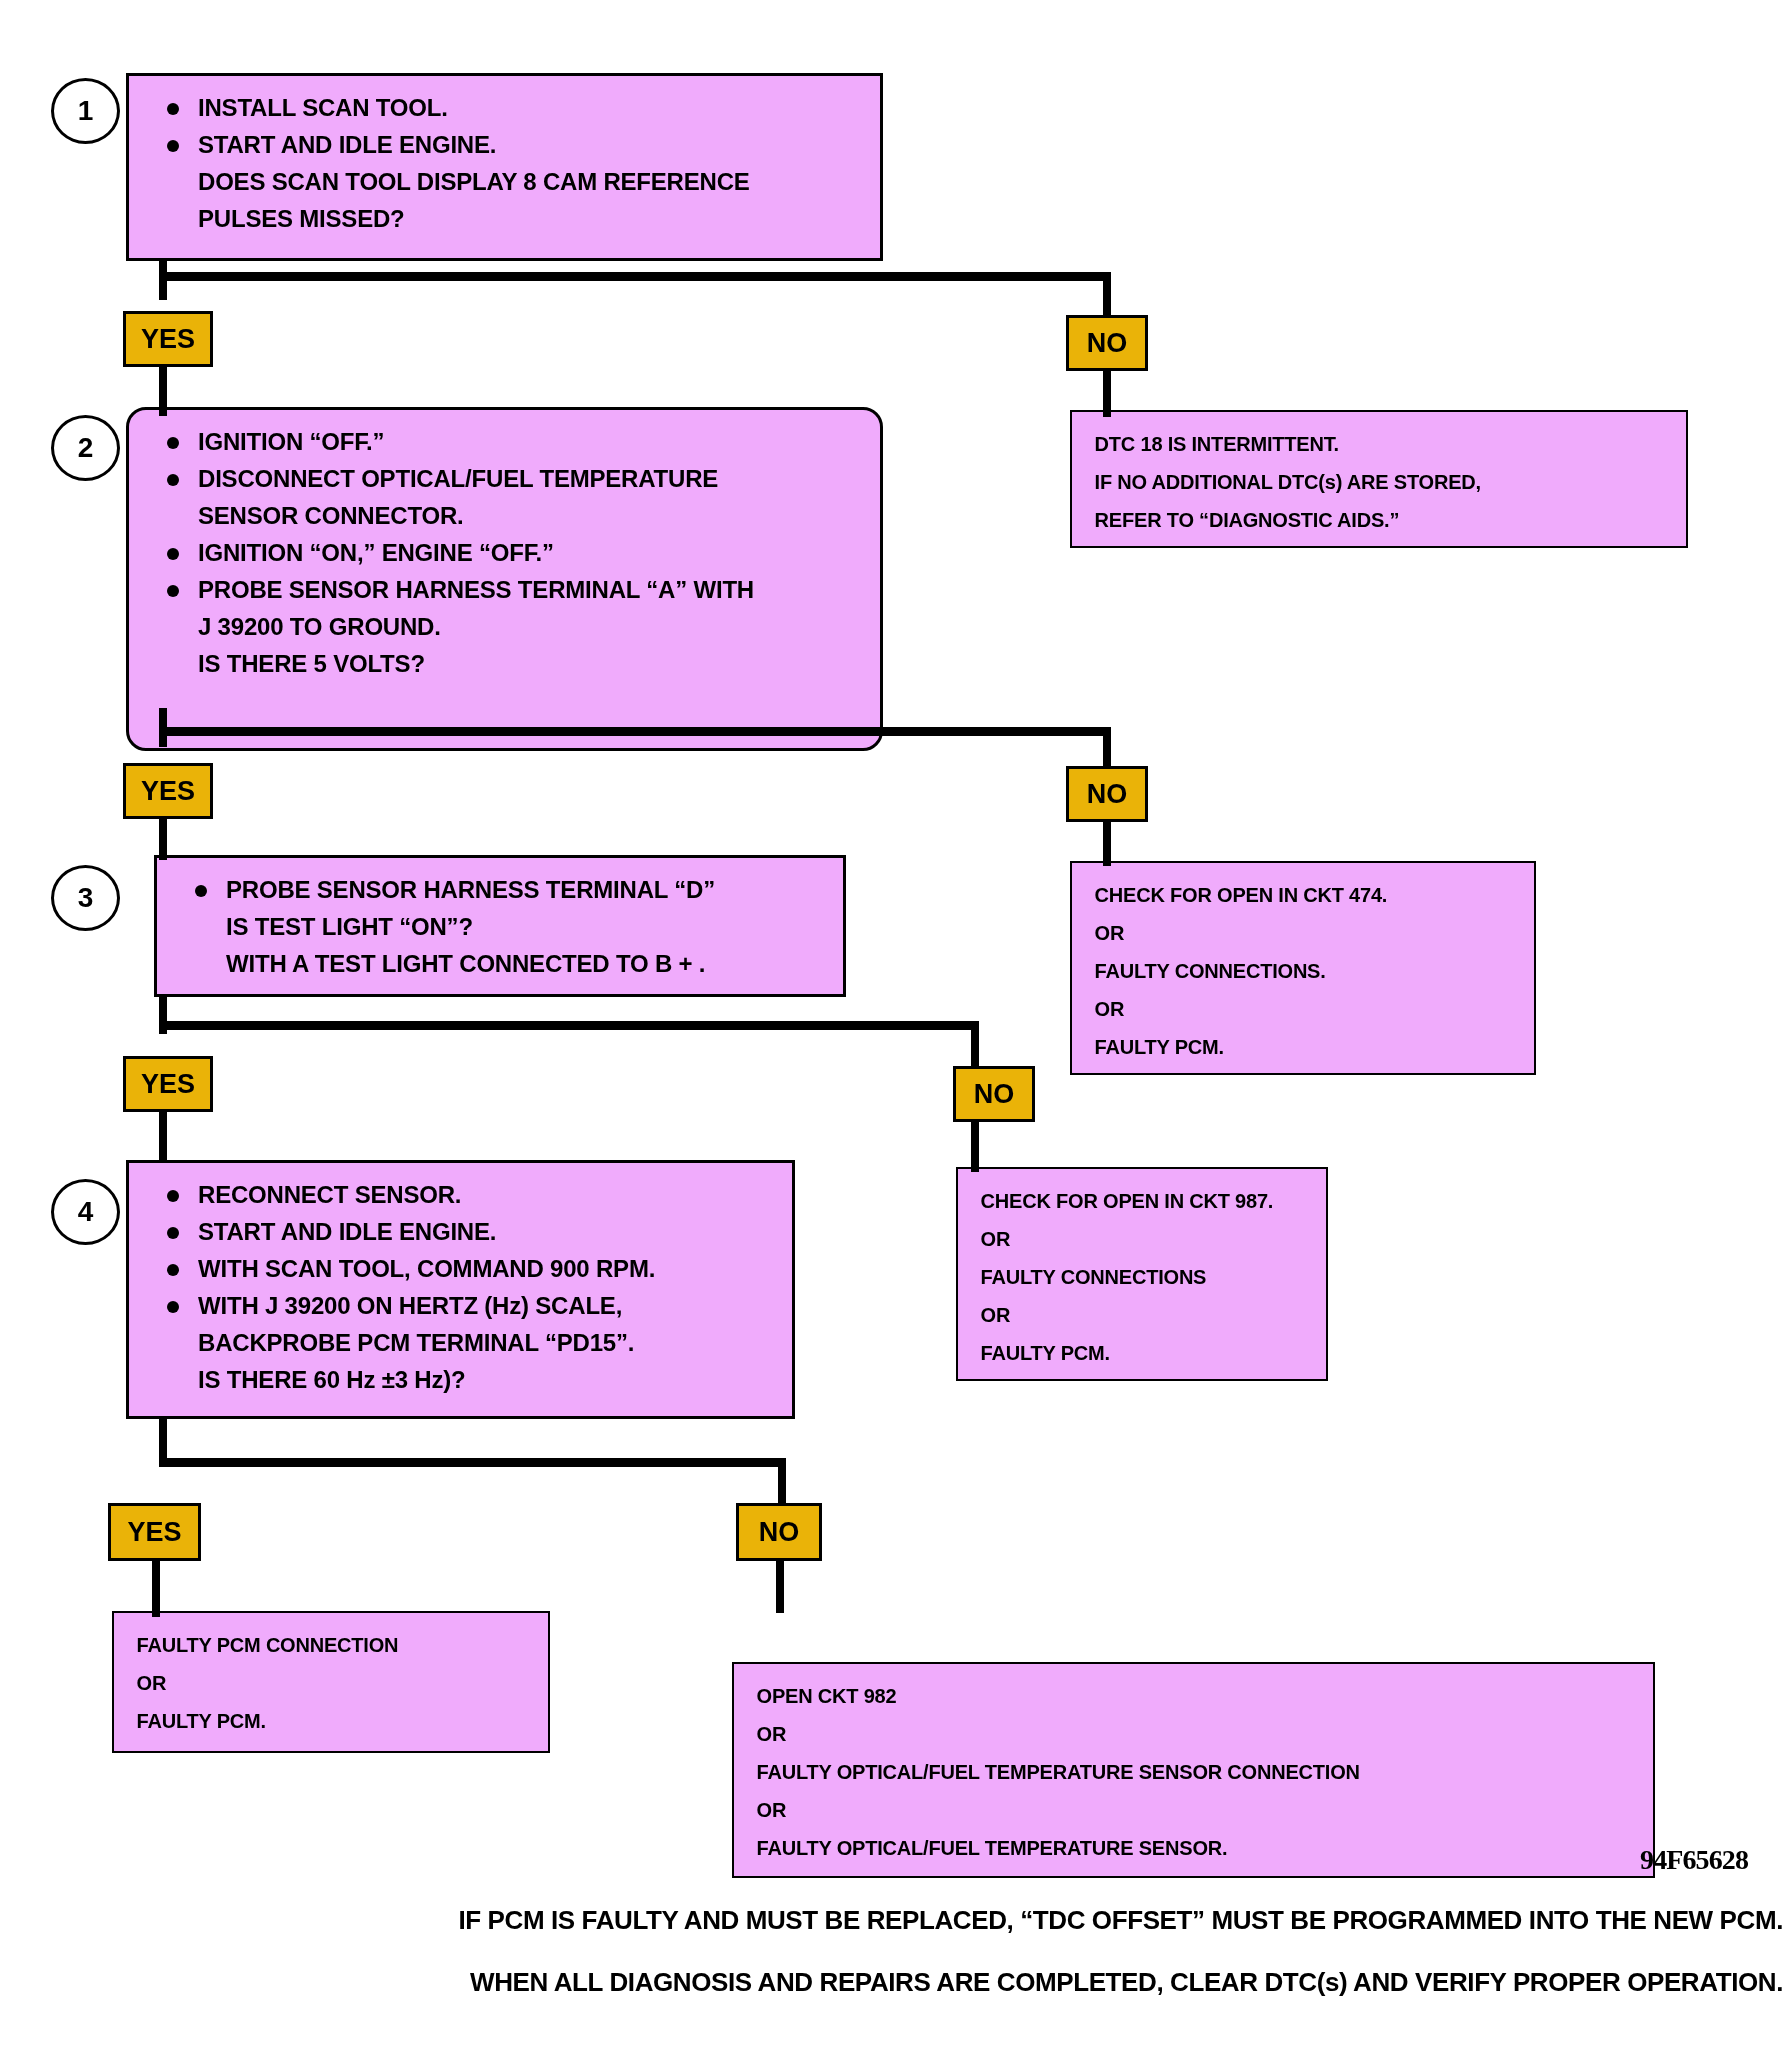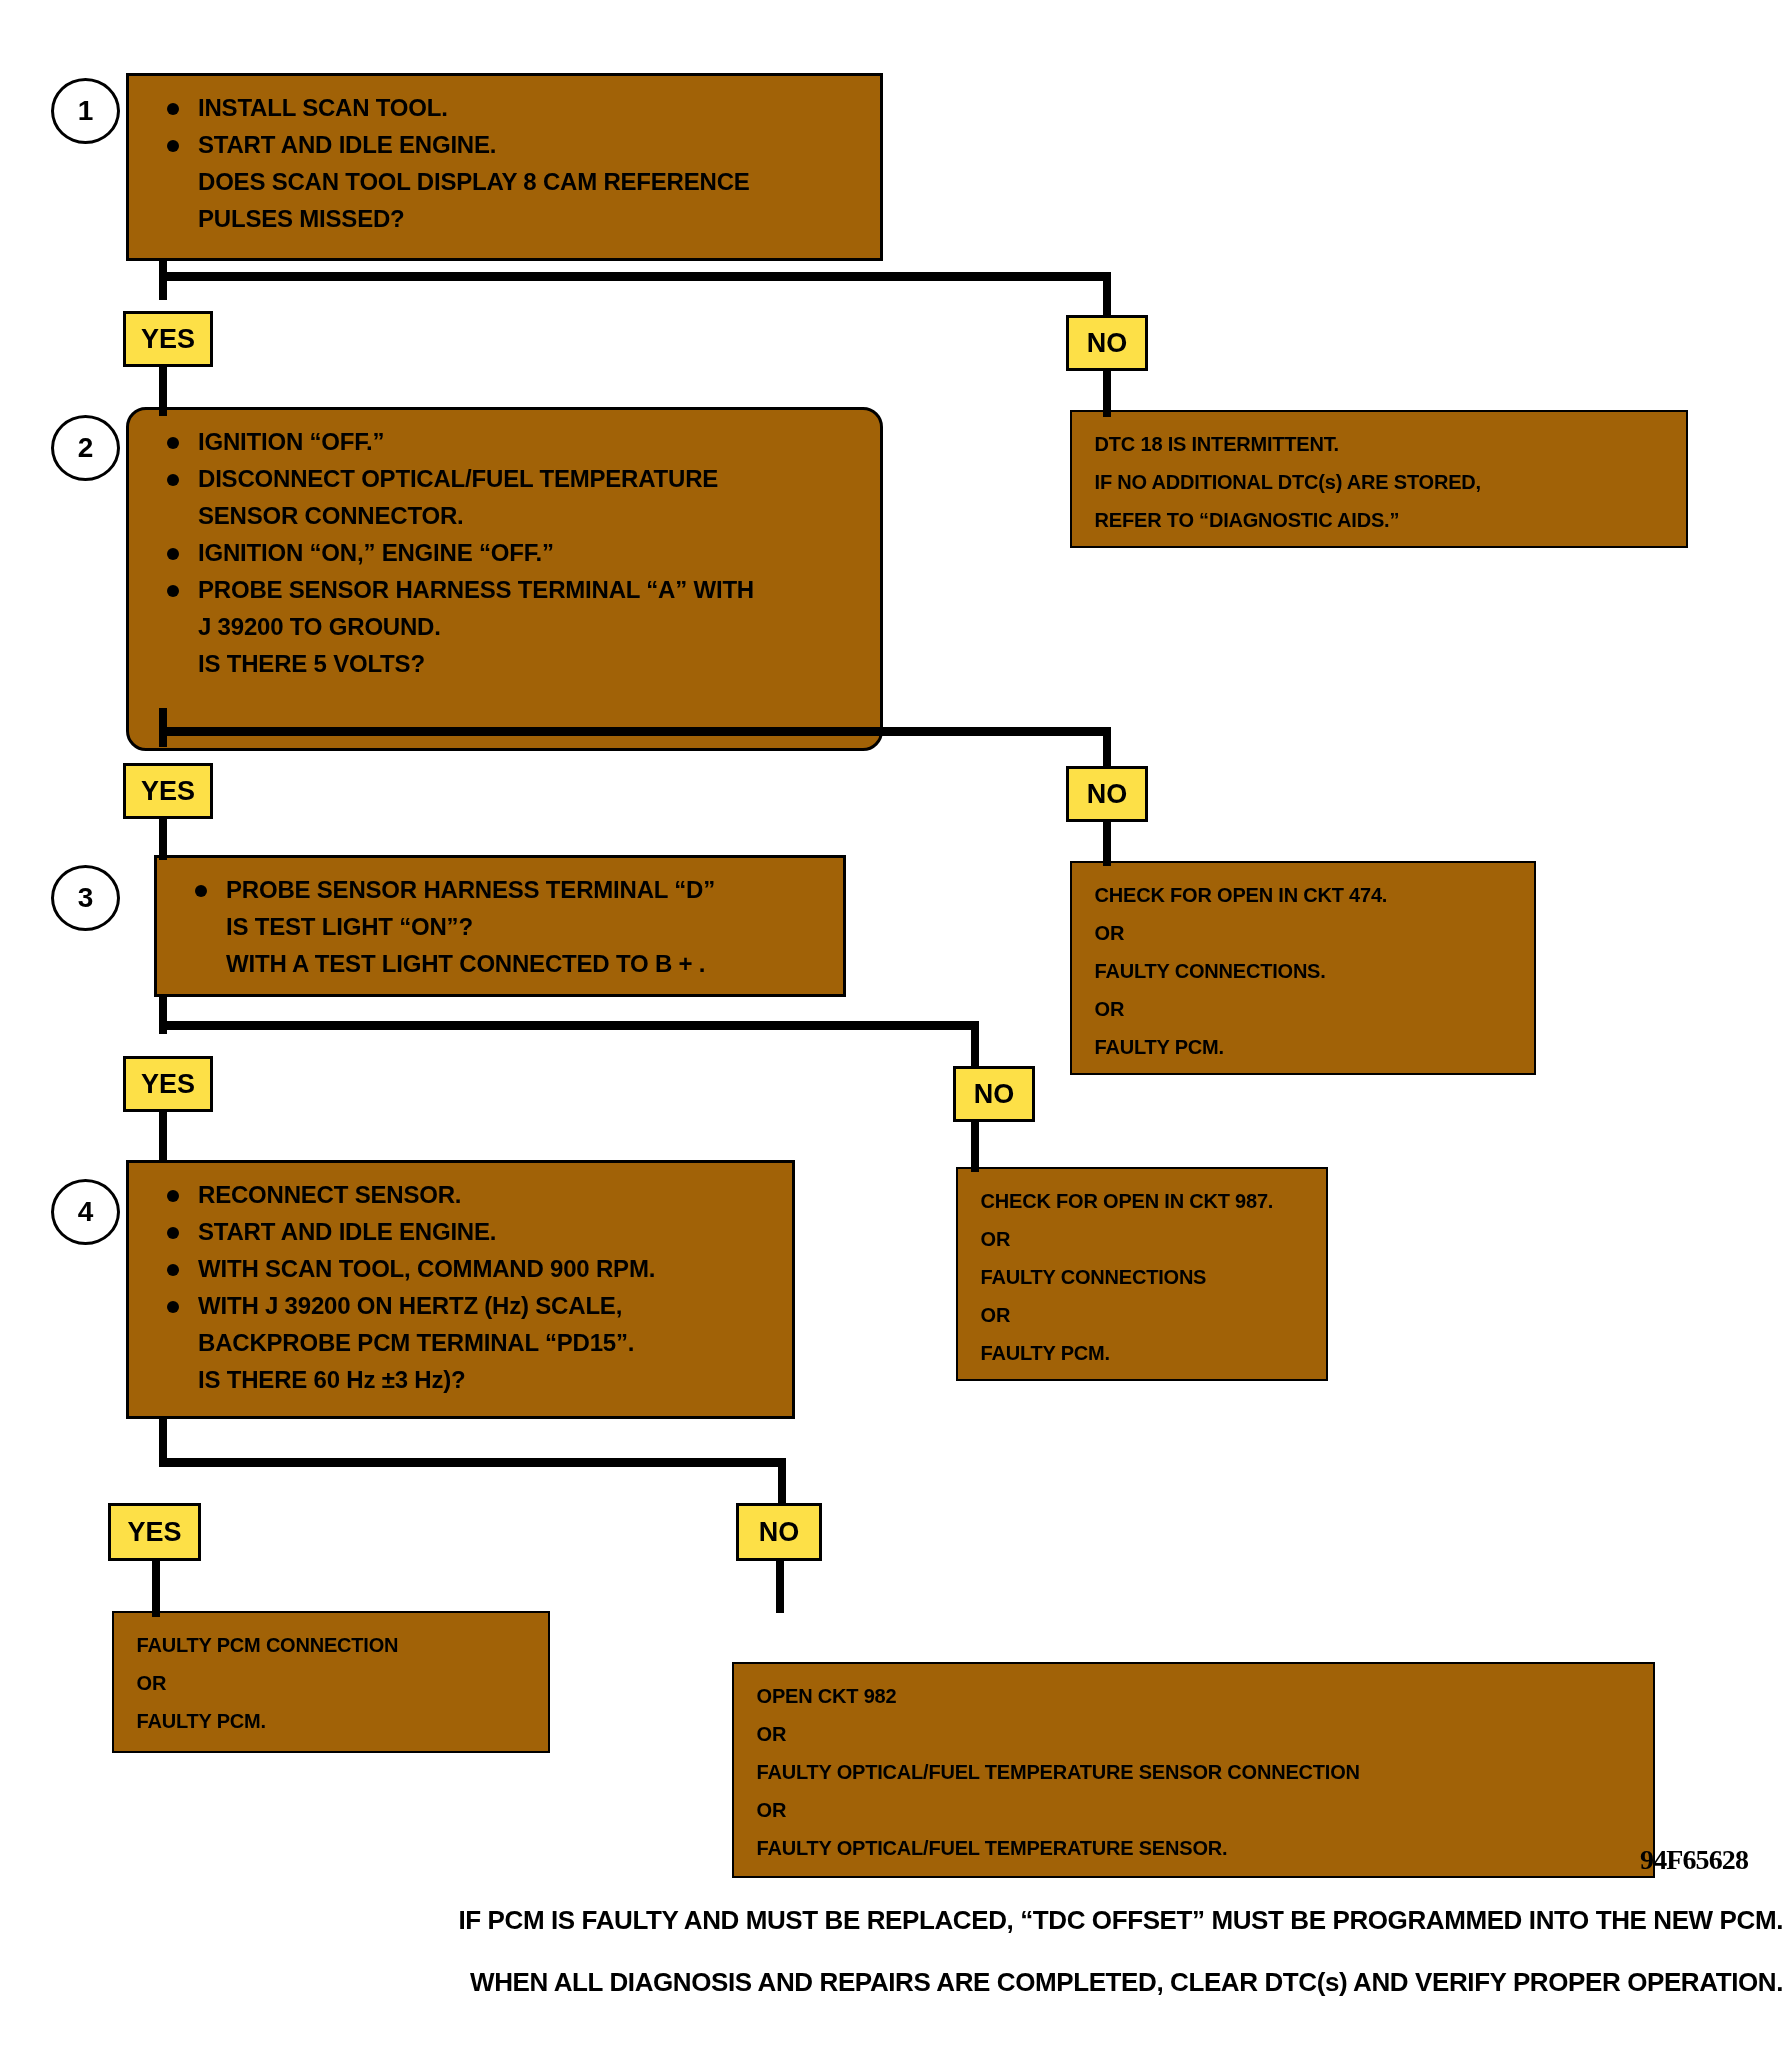--- a/index.html
+++ b/index.html
@@ -14,21 +14,21 @@
     font-family: "Liberation Sans", sans-serif;
     color: #000000;
     overflow: hidden;
   }
 
   
   .box {
     position: absolute;
     box-sizing: border-box;
     border: 3.7px solid #000;
-    background: #a16207;
+    background: #f0abfc;
     padding: 13px 30px 13px 17px;
   }
   .box.thin { border-width: 2.8px; }
 
   
   .line {
     display: block;
     font-weight: bold;
     font-size: 24px;
     line-height: 37px;
@@ -76,21 +76,21 @@
     font-weight: bold;
     font-size: 28px;
     line-height: 1;
     z-index: 3;
   }
 
   
   .tag {
     position: absolute;
     border: 3.7px solid #000;
-    background: #fde047;
+    background: #eab308;
     display: flex;
     align-items: center;
     justify-content: center;
     font-weight: bold;
     font-size: 27px;
     letter-spacing: 0px;
     z-index: 4;
     box-sizing: border-box;
   }
 

